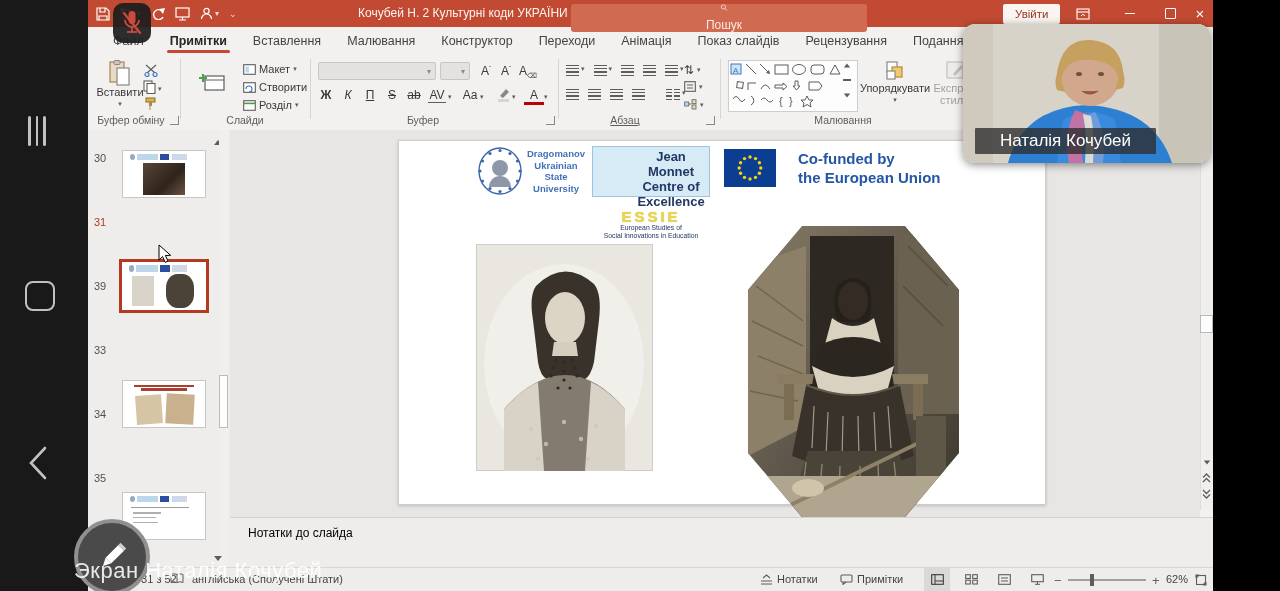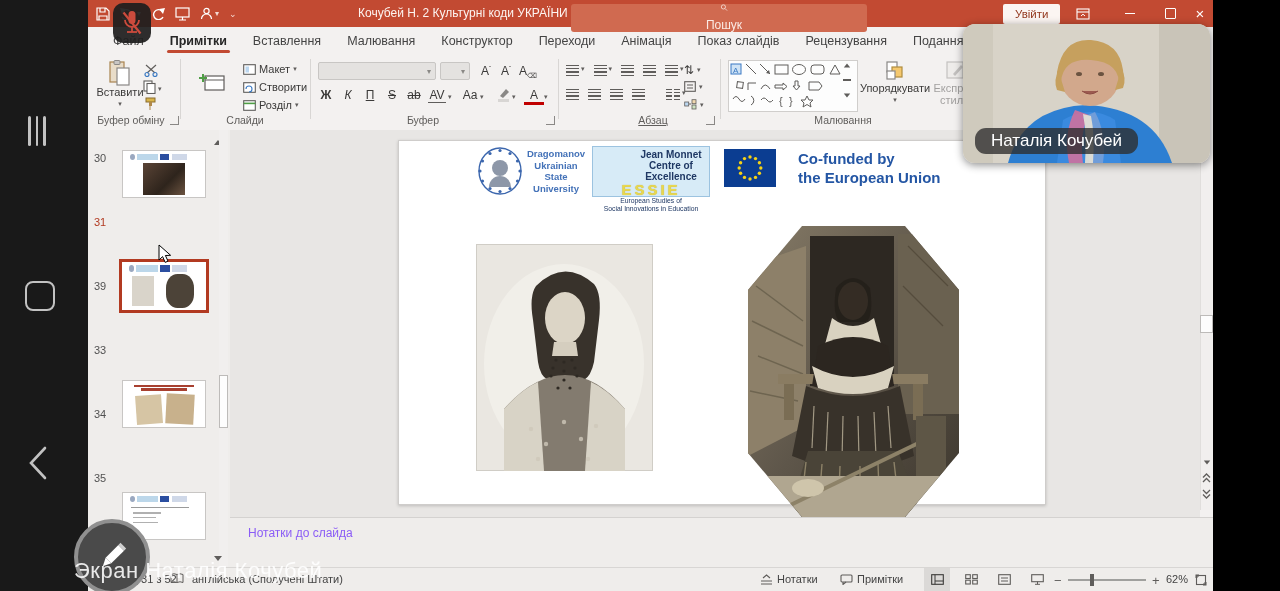--- a/index.html
+++ b/index.html
@@ -66,48 +66,48 @@
   .tthumb{left:131px;top:245px;width:9px;height:53px;background:#fdfdfd;border:1px solid #bdbbb9;box-sizing:border-box;}
   .tri-up{width:0;height:0;border-left:4px solid transparent;border-right:4px solid transparent;border-bottom:5px solid #5f5d5b;}
   .tri-down{width:0;height:0;border-left:4px solid transparent;border-right:4px solid transparent;border-top:5px solid #5f5d5b;}
 
   
   .mainarea{left:142px;top:130px;width:970px;height:387px;background:#e8e6e4;}
   .slide{left:168px;top:10px;width:646px;height:363px;background:#fff;border:1px solid #cfcdcb;box-shadow:0 1px 3px rgba(0,0,0,.18);}
   .slidetitle{left:50px;top:60px;font-size:29px;color:#bf0000;letter-spacing:.5px;}
   .unitext{left:126px;top:7px;width:62px;font-size:9.5px;font-weight:bold;color:#4472b8;text-align:center;line-height:11.5px;}
   .essiebox{left:193px;top:5px;width:118px;height:51px;background:#d7ebf7;border:1px solid #9cc3e0;box-sizing:border-box;text-align:center;}
-  .essie-h{font-size:10px;font-weight:bold;color:#1f3864;margin-top:2px;margin-left:40px;}
+  .essie-h{font-size:13px;font-weight:bold;color:#1f3864;margin-top:2px;margin-left:40px;}
   .essie-n{font-size:15px;font-weight:bold;color:#e9d84e;letter-spacing:3px;line-height:15px;text-shadow:0 0 1px #b9a92f;}
   .essie-s{font-size:6.8px;color:#1f3864;line-height:8px;}
   .cofunded{left:399px;top:8px;font-size:15px;font-weight:bold;color:#2456a4;line-height:19px;white-space:nowrap;}
   .euflag{left:325px;top:8px;}
   .photoL{left:77px;top:103px;}
   .photoR{left:349px;top:85px;}
 
   
   .mscroll{left:1112px;top:130px;width:13px;height:380px;background:#f1efee;border-left:1px solid #e0deDC;}
   .msthumb{left:1112px;top:315px;width:13px;height:18px;background:#fdfdfd;border:1px solid #bdbbb9;box-sizing:border-box;}
   .navbtn{left:1112px;width:13px;height:14px;display:flex;align-items:center;justify-content:center;}
 
   
   .notespanel{left:142px;top:517px;width:983px;height:50px;background:#efedeb;border-top:1px solid #d4d2d0;}
-  .notestext{left:18px;top:8px;font-size:12px;color:#8b5cf6;}
+  .notestext{left:18px;top:8px;font-size:12px;color:#000000;}
 
   
   .statusbar{left:0;top:567px;width:1125px;height:24px;background:#efedeb;border-top:1px solid #d8d6d4;font-size:11px;color:#444;}
   .sb{top:5px;display:flex;align-items:center;gap:4px;white-space:nowrap;}
   .viewbtn{top:0;width:26px;height:23px;display:flex;align-items:center;justify-content:center;}
   .viewbtn.on{background:#dbd9d7;}
   .zoomtrack{top:11px;width:78px;height:1.5px;background:#a0a09e;}
   .zoomthumb{top:6px;width:4px;height:12px;background:#5f5d5b;}
 
   
   .webcam{left:963px;top:24px;width:247px;height:139px;border-radius:12px;overflow:hidden;box-shadow:0 2px 8px rgba(0,0,0,.45);}
-  .nametag{left:975px;top:128px;background:rgba(45,45,45,.78);color:#fff;font-size:17px;padding:3px 16px;border-radius:11px;}
+  .nametag{left:975px;top:128px;background:rgba(45,45,45,.78);color:#fff;font-size:17px;padding:3px 25px;border-radius:1px;}
   .micfab{left:113px;top:3px;width:38px;height:40px;background:rgba(30,30,30,.93);border-radius:10px;display:flex;align-items:center;justify-content:center;}
   .pencilfab{left:74px;top:519px;width:76px;height:76px;border-radius:50%;background:#4a4a4a;border:4px solid #909090;box-sizing:border-box;display:flex;align-items:center;justify-content:center;}
   .screenlabel{left:74px;top:558px;font-size:22px;color:rgba(255,255,255,.88);white-space:nowrap;letter-spacing:.5px;}
   .cursor{left:158px;top:244px;}
   .blackstrip{left:1213px;top:0;width:67px;height:591px;background:#000;}
 </style>
 </head>
 <body>
 
 <div id="screen">
@@ -338,21 +338,21 @@
       </div>
       <div class="abs smallrow" style="left:596px;top:44px;">
         <svg width="13" height="11" viewBox="0 0 13 11">
             <rect x="0.7" y="3" width="4" height="4" fill="#bcd7f0" stroke="#5f5d5b" stroke-width="0.8"></rect>
             <rect x="8" y="0.7" width="4" height="4" fill="#f0d8b0" stroke="#5f5d5b" stroke-width="0.8"></rect>
             <rect x="8" y="6" width="4" height="4" fill="#cfe3c2" stroke="#5f5d5b" stroke-width="0.8"></rect>
             <path d="M5,5 h2" stroke="#5f5d5b"></path>
           </svg>
         <span class="dcaret">▾</span>
       </div>
-      <div class="abs glabel" style="left:520px;width:90px;text-decoration:underline;">Абзац</div>
+      <div class="abs glabel" style="left:492px;width:90px;text-decoration:underline;">Абзац</div>
       <div class="abs" style="left:618px;top:61px;width:8px;height:8px;border:1px solid #8a8886;border-top:none;border-left:none;"></div>
       <div class="abs vdiv" style="left:632px;"></div>
 
       <div class="abs shapesbox" style="left:640px;top:5px;width:128px;height:50px;">
         <svg width="112" height="48" viewBox="0 0 112 48">
           <g fill="none" stroke="#5f5d5b" stroke-width="1">
             <rect x="2" y="3" width="10" height="10" fill="#cfe3f5" stroke="#3a79c3"></rect>
               <text x="4" y="11.5" font-size="8" fill="#3a79c3" stroke="none">A</text>
             <line x1="17" y1="3" x2="27" y2="13"></line>
             <line x1="31" y1="3" x2="41" y2="13"></line>

